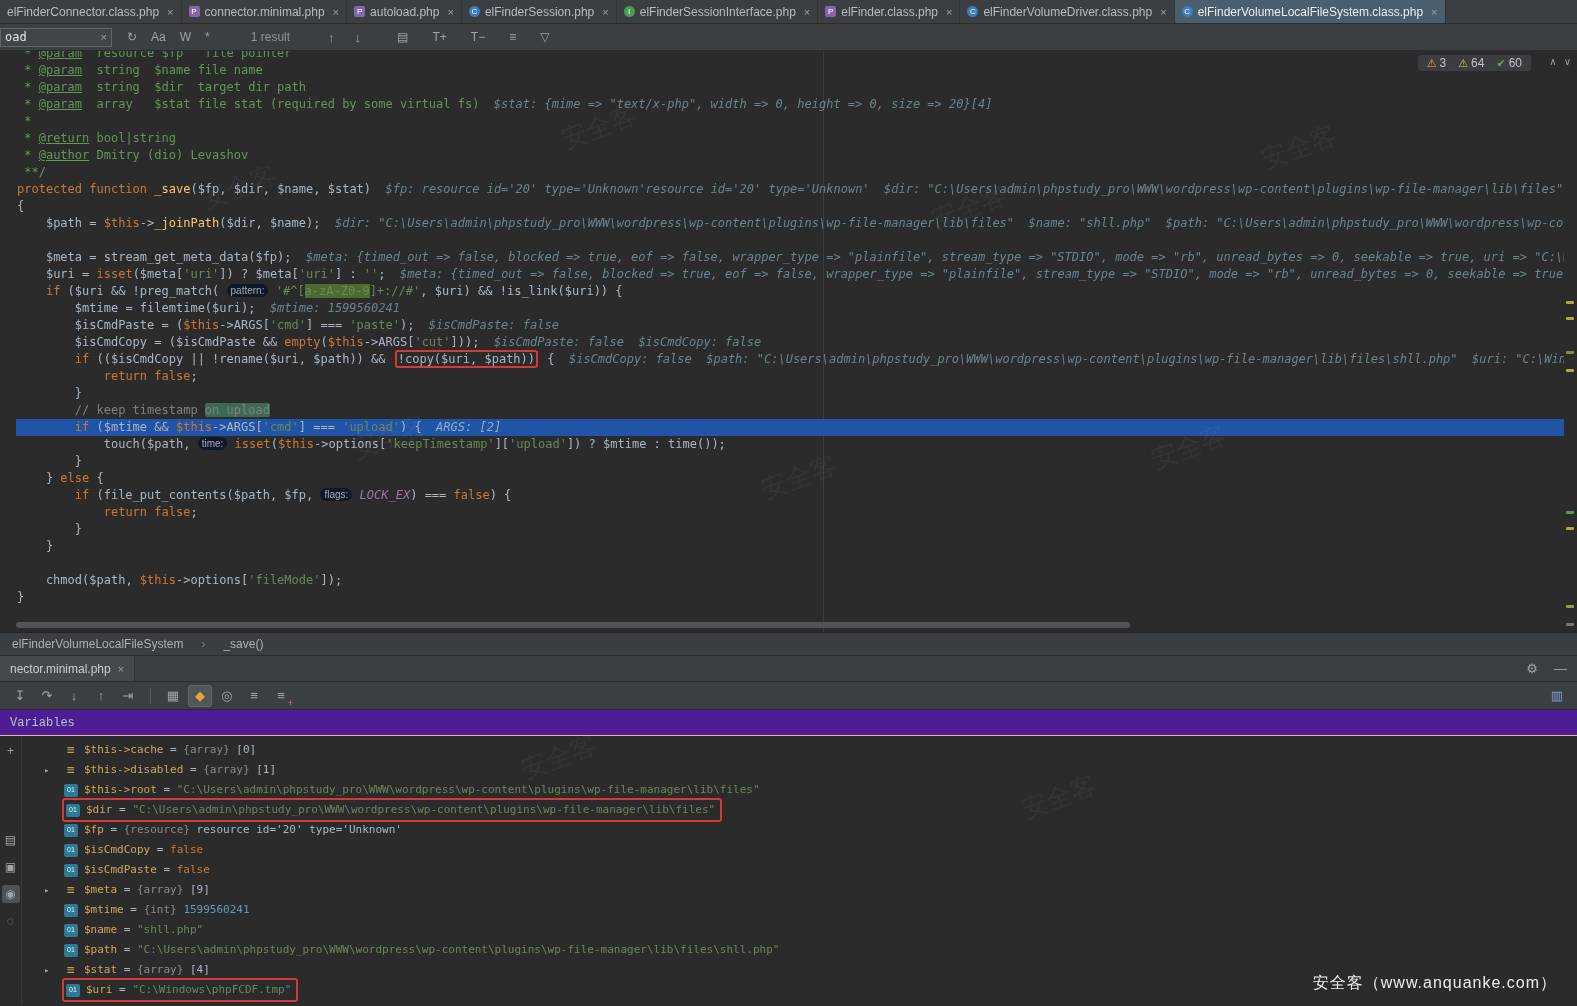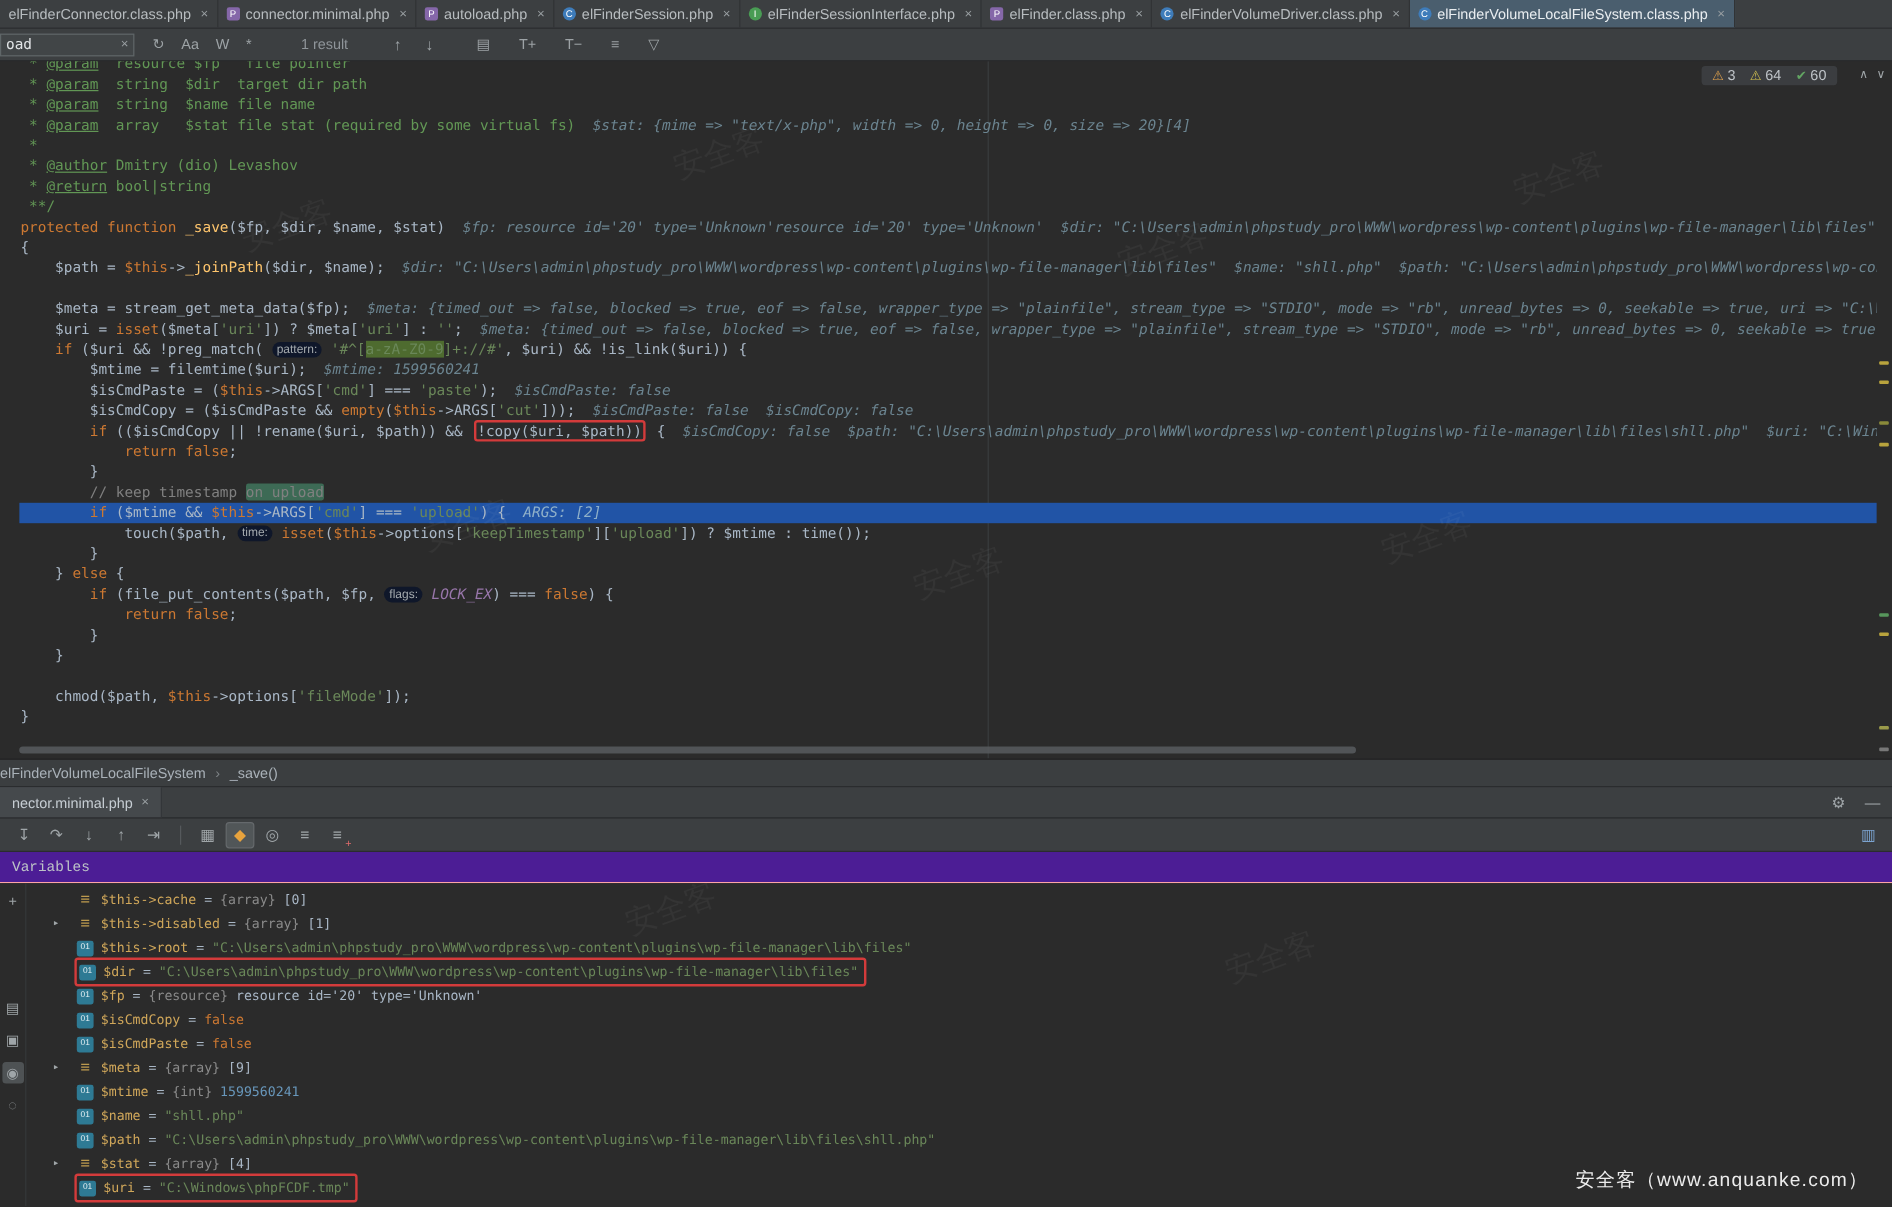--- a/index.html
+++ b/index.html
@@ -71,21 +71,21 @@
   .inav { position:absolute; top:5px; right:6px; display:flex; gap:7px; color:#9fa5a8; font-size:10px; }
 
   .stripe { position:absolute; top:0; right:0; width:13px; bottom:0; }
   .stripe .mark { position:absolute; right:3px; width:8px; height:3px; border-radius:1px; }
 
   .hscroll { position:absolute; left:16px; bottom:4px; width:1114px; height:6px;
              background:#585c5f; border-radius:3px; opacity:.85; }
 
   
   .crumbs { height:23px; background:#3b3e40; border-bottom:1px solid #2a2c2e;
-            display:flex; align-items:center; gap:8px; 
+            display:flex; align-items:center; gap:18px; padding-left:12px;
             color:#a9b1b8; font-size:12px; }
   .crumbs .sep { color:#7d8285; }
 
   
   .dbg-header { height:26px; background:#3c3f41; border-bottom:1px solid #2a2c2e;
                 display:flex; align-items:center; position:relative; }
   .dbg-tab { height:100%; display:flex; align-items:center; gap:7px; padding:0 10px;
              background:#45494c; border-right:1px solid #333639;
              color:#c6cdd3; font-size:12px; }
   .dbg-tab .x { color:#9aa0a3; font-size:11px; }
@@ -204,26 +204,26 @@
         <span class="fb-btn">T−</span>
         <span class="fb-btn">≡</span>
         <span class="fb-btn">▽</span>
       </span>
   </div>
 
   <div class="editor">
     <div class="guide"></div>
     <div class="code" id="code">
         <div class="line"><span class="d"> * </span><span class="dt">@param</span><span class="d">  resource $fp   file pointer</span></div>
+        <div class="line"><span class="d"> * </span><span class="dt">@param</span><span class="d">  string  $name file name</span></div>
         <div class="line"><span class="d"> * </span><span class="dt">@param</span><span class="d">  string  $dir  target dir path</span></div>
-        <div class="line"><span class="d"> * </span><span class="dt">@param</span><span class="d">  string  $name file name</span></div>
         <div class="line"><span class="d"> * </span><span class="dt">@param</span><span class="d">  array   $stat file stat (required by some virtual fs)</span><span class="dbg">  $stat: {mime =&gt; "text/x-php", width =&gt; 0, height =&gt; 0, size =&gt; 20}[4]</span></div>
         <div class="line"><span class="d"> *</span></div>
+        <div class="line"><span class="d"> * </span><span class="dt">@return</span><span class="d"> bool|string</span></div>
         <div class="line"><span class="d"> * </span><span class="dt">@author</span><span class="d"> Dmitry (dio) Levashov</span></div>
-        <div class="line"><span class="d"> * </span><span class="dt">@return</span><span class="d"> bool|string</span></div>
         <div class="line"><span class="d"> **/</span></div>
         <div class="line"><span class="k">protected function </span><span class="fn">_save</span><span class="p">(</span><span class="v">$fp</span><span class="p">, </span><span class="v">$dir</span><span class="p">, </span><span class="v">$name</span><span class="p">, </span><span class="v">$stat</span><span class="p">)</span><span class="dbg">  $fp: resource id='20' type='Unknown'resource id='20' type='Unknown'  $dir: "C:\Users\admin\phpstudy_pro\WWW\wordpress\wp-content\plugins\wp-file-manager\lib\files"  $name: "shll.php"</span></div>
         <div class="line"><span class="p">{</span></div>
         <div class="line"><span class="p">    </span><span class="v">$path</span><span class="p"> = </span><span class="k">$this</span><span class="p">-&gt;</span><span class="fn">_joinPath</span><span class="p">(</span><span class="v">$dir</span><span class="p">, </span><span class="v">$name</span><span class="p">);</span><span class="dbg">  $dir: "C:\Users\admin\phpstudy_pro\WWW\wordpress\wp-content\plugins\wp-file-manager\lib\files"  $name: "shll.php"  $path: "C:\Users\admin\phpstudy_pro\WWW\wordpress\wp-content\plugins\wp-file-manager\lib\files\shll.php"</span></div>
         <div class="line"></div>
         <div class="line"><span class="p">    </span><span class="v">$meta</span><span class="p"> = stream_get_meta_data(</span><span class="v">$fp</span><span class="p">);</span><span class="dbg">  $meta: {timed_out =&gt; false, blocked =&gt; true, eof =&gt; false, wrapper_type =&gt; "plainfile", stream_type =&gt; "STDIO", mode =&gt; "rb", unread_bytes =&gt; 0, seekable =&gt; true, uri =&gt; "C:\Windows\phpFCDF.tmp"}[9]</span></div>
         <div class="line"><span class="p">    </span><span class="v">$uri</span><span class="p"> = </span><span class="k">isset</span><span class="p">(</span><span class="v">$meta</span><span class="p">[</span><span class="s">'uri'</span><span class="p">]) ? </span><span class="v">$meta</span><span class="p">[</span><span class="s">'uri'</span><span class="p">] : </span><span class="s">''</span><span class="p">;</span><span class="dbg">  $meta: {timed_out =&gt; false, blocked =&gt; true, eof =&gt; false, wrapper_type =&gt; "plainfile", stream_type =&gt; "STDIO", mode =&gt; "rb", unread_bytes =&gt; 0, seekable =&gt; true, uri =&gt; "C:\Windows\phpFCDF.tmp"}[9]  $uri: "C:\Windows\phpFCDF.tmp"</span></div>
         <div class="line"><span class="p">    </span><span class="k">if</span><span class="p"> (</span><span class="v">$uri</span><span class="p"> &amp;&amp; !preg_match( </span><span class="hint">pattern:</span><span class="p"> </span><span class="s">'#^[</span><span class="s rx">a-zA-Z0-9</span><span class="s">]+://#'</span><span class="p">, </span><span class="v">$uri</span><span class="p">) &amp;&amp; !is_link(</span><span class="v">$uri</span><span class="p">)) {</span></div>
         <div class="line"><span class="p">        </span><span class="v">$mtime</span><span class="p"> = filemtime(</span><span class="v">$uri</span><span class="p">);</span><span class="dbg">  $mtime: 1599560241</span></div>
         <div class="line"><span class="p">        </span><span class="v">$isCmdPaste</span><span class="p"> = (</span><span class="k">$this</span><span class="p">-&gt;ARGS[</span><span class="s">'cmd'</span><span class="p">] === </span><span class="s">'paste'</span><span class="p">);</span><span class="dbg">  $isCmdPaste: false</span></div>

